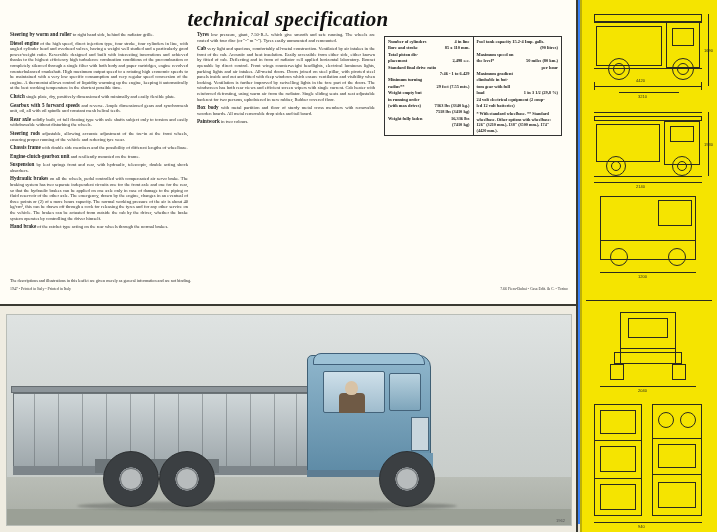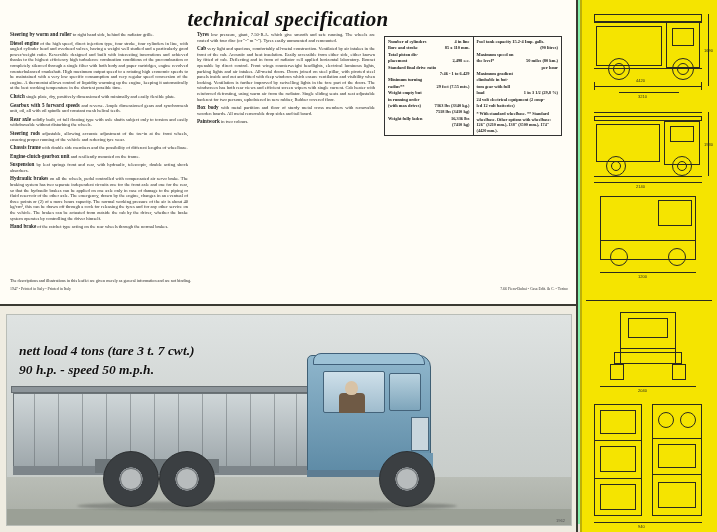--- a/index.html
+++ b/index.html
@@ -2,21 +2,21 @@
 <html><head>
 <meta charset="utf-8">
 <style>
   html,body{margin:0;padding:0;}
   body{
     width:717px;height:532px;overflow:hidden;
     background:#e8e4d8;
     font-family:"Liberation Serif", serif;
     color:#1a1a1a;
   }
-  .page{position:relative;width:717px;height:524px;background:#86efac;}
+  .page{position:relative;width:717px;height:524px;background:#3b82f6;}
 
   
   .yellow-panel{
     position:absolute;left:580px;top:0;width:137px;height:532px;
     background:#f5e400;
     overflow:hidden;
   }
   .yellow-panel .divider-line{
     position:absolute;left:0;top:0;width:2px;height:532px;background:#bdb007;
   }
@@ -357,24 +357,20 @@
   </div>
 
   <div class="hr-sep"></div>
 
   <div class="photo-block">
     <div class="photo-inner">
       <div class="sky"></div>
       <div class="ground"></div>
       <div class="ground2"></div>
 
-      <div class="headline">
-        <div>nett load 4 tons (tare 3 t. 7 cwt.)</div>
-        <div>90 h.p. - speed 50 m.p.h.</div>
-      </div>
 
       <div class="shadow"></div>
 
       <div class="bed-top"></div>
       <div class="bed">
         <div class="bed-slats">
           <i style="left:20px"></i>
             <i style="left:44px"></i>
             <i style="left:68px"></i>
           <i style="left:92px"></i>

